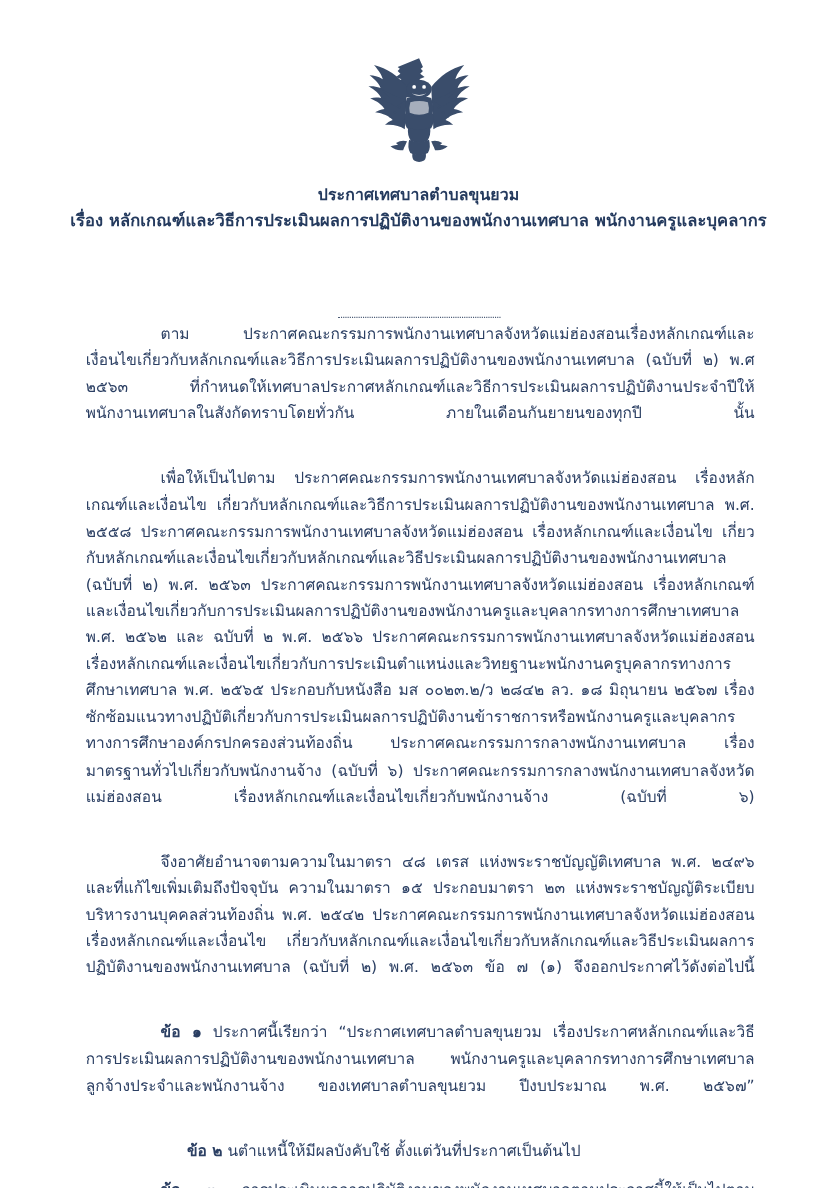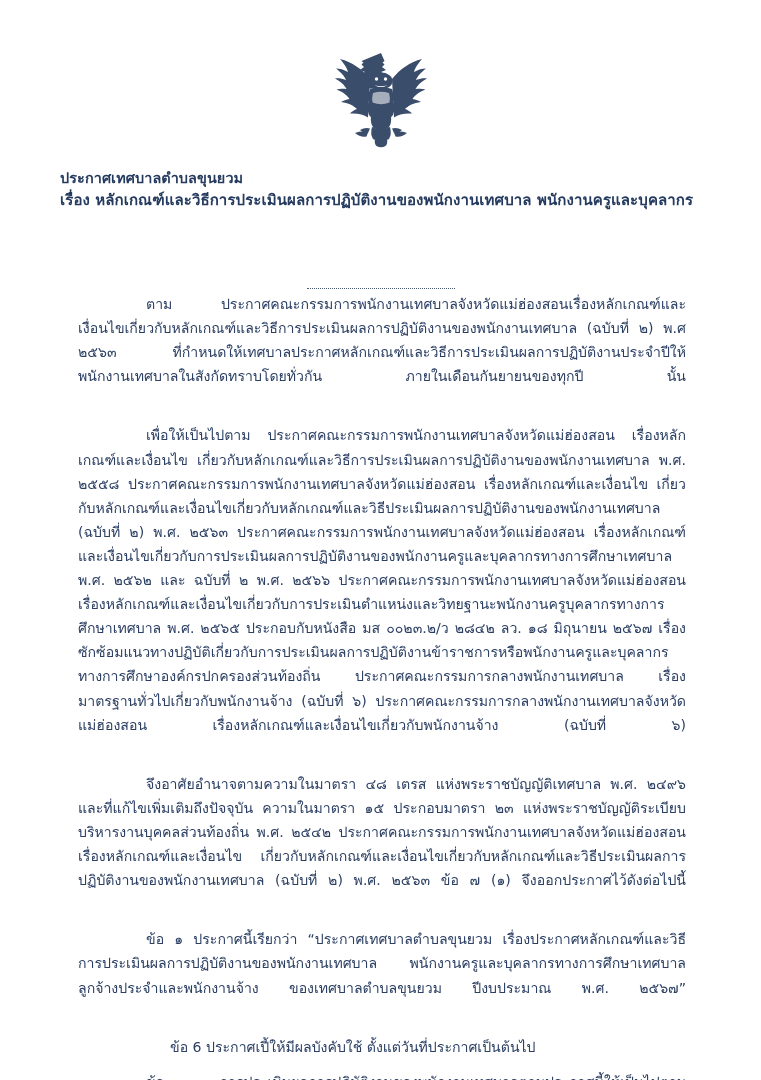--- a/index.html
+++ b/index.html
@@ -36,21 +36,21 @@
     height: 100px;
   }
   .emblem svg { display: block; width: 108px; height: 100px; }
 
   
   .title-block {
     position: absolute;
     top: 168px;
     left: 60px;
     width: 641px;
-    text-align: left;
+    text-align: center;
   }
   .title-line {
     color: #243a5e;
     font-weight: bold;
     font-size: 14.4px;
     line-height: 21.5px;
     letter-spacing: 0.1px;
     white-space: nowrap;
   }
   .title-line.t2 { font-size: 15px; }
@@ -83,21 +83,21 @@
 
   .para {
     margin: 0 0 11px 0;
     text-align: justify;
     text-justify: inter-word;
     text-indent: 68px;
   }
   .para.last-block { margin-bottom: 0; }
 
   .para b, .para .bold {
-    font-weight: normal;
+    font-weight: bold;
   }
 
   
   .para::after {
     content: "";
     display: inline-block;
     width: 100%;
   }
   .para.nojustify {
     text-align: left;
@@ -168,19 +168,19 @@
   <div class="body-text">
 
     <p class="para">ตาม ประกาศคณะกรรมการพนักงานเทศบาลจังหวัดแม่ฮ่องสอนเรื่องหลักเกณฑ์และเงื่อนไขเกี่ยวกับหลักเกณฑ์และวิธีการประเมินผลการปฏิบัติงานของพนักงานเทศบาล (ฉบับที่ ๒) พ.ศ ๒๕๖๓ ที่กำหนดให้เทศบาลประกาศหลักเกณฑ์และวิธีการประเมินผลการปฏิบัติงานประจำปีให้พนักงานเทศบาลในสังกัดทราบโดยทั่วกัน ภายในเดือนกันยายนของทุกปี นั้น</p>
 
     <p class="para">เพื่อให้เป็นไปตาม ประกาศคณะกรรมการพนักงานเทศบาลจังหวัดแม่ฮ่องสอน เรื่องหลักเกณฑ์และเงื่อนไข เกี่ยวกับหลักเกณฑ์และวิธีการประเมินผลการปฏิบัติงานของพนักงานเทศบาล พ.ศ. ๒๕๕๘ ประกาศคณะกรรมการพนักงานเทศบาลจังหวัดแม่ฮ่องสอน เรื่องหลักเกณฑ์และเงื่อนไข เกี่ยวกับหลักเกณฑ์และเงื่อนไขเกี่ยวกับหลักเกณฑ์และวิธีประเมินผลการปฏิบัติงานของพนักงานเทศบาล (ฉบับที่ ๒)      พ.ศ. ๒๕๖๓ ประกาศคณะกรรมการพนักงานเทศบาลจังหวัดแม่ฮ่องสอน เรื่องหลักเกณฑ์และเงื่อนไขเกี่ยวกับการประเมินผลการปฏิบัติงานของพนักงานครูและบุคลากรทางการศึกษาเทศบาล พ.ศ. ๒๕๖๒ และ ฉบับที่ ๒  พ.ศ. ๒๕๖๖ ประกาศคณะกรรมการพนักงานเทศบาลจังหวัดแม่ฮ่องสอน เรื่องหลักเกณฑ์และเงื่อนไขเกี่ยวกับการประเมินตำแหน่งและวิทยฐานะพนักงานครูบุคลากรทางการศึกษาเทศบาล พ.ศ. ๒๕๖๕ ประกอบกับหนังสือ มส ๐๐๒๓.๒/ว ๒๘๔๒ ลว. ๑๘  มิถุนายน ๒๕๖๗ เรื่องซักซ้อมแนวทางปฏิบัติเกี่ยวกับการประเมินผลการปฏิบัติงานข้าราชการหรือพนักงานครูและบุคลากรทางการศึกษาองค์กรปกครองส่วนท้องถิ่น ประกาศคณะกรรมการกลางพนักงานเทศบาล เรื่อง มาตรฐานทั่วไปเกี่ยวกับพนักงานจ้าง (ฉบับที่ ๖) ประกาศคณะกรรมการกลางพนักงานเทศบาลจังหวัดแม่ฮ่องสอน เรื่องหลักเกณฑ์และเงื่อนไขเกี่ยวกับพนักงานจ้าง (ฉบับที่ ๖)</p>
 
     <p class="para">จึงอาศัยอำนาจตามความในมาตรา ๔๘ เตรส แห่งพระราชบัญญัติเทศบาล พ.ศ. ๒๔๙๖ และที่แก้ไขเพิ่มเติมถึงปัจจุบัน  ความในมาตรา ๑๕ ประกอบมาตรา ๒๓ แห่งพระราชบัญญัติระเบียบบริหารงานบุคคลส่วนท้องถิ่น พ.ศ. ๒๕๔๒ ประกาศคณะกรรมการพนักงานเทศบาลจังหวัดแม่ฮ่องสอน เรื่องหลักเกณฑ์และเงื่อนไข เกี่ยวกับหลักเกณฑ์และเงื่อนไขเกี่ยวกับหลักเกณฑ์และวิธีประเมินผลการปฏิบัติงานของพนักงานเทศบาล (ฉบับที่ ๒) พ.ศ. ๒๕๖๓ ข้อ ๗ (๑) จึงออกประกาศไว้ดังต่อไปนี้</p>
 
     <p class="para"><b class="bold">ข้อ ๑</b><span> ประกาศนี้เรียกว่า “ประกาศเทศบาลตำบลขุนยวม เรื่องประกาศหลักเกณฑ์และวิธีการประเมินผลการปฏิบัติงานของพนักงานเทศบาล พนักงานครูและบุคลากรทางการศึกษาเทศบาล ลูกจ้างประจำและพนักงานจ้าง ของเทศบาลตำบลขุนยวม ปีงบประมาณ พ.ศ. ๒๕๖๗”</span></p>
 
-    <p class="para nojustify" style="text-indent: 92px;"><b class="bold">ข้อ 6</b><span> ประกาศเปี้ให้มีผลบังคับใช้ ตั้งแต่วันที่ประกาศเป็นต้นไป</span></p>
+    <p class="para nojustify" style="text-indent: 92px;"><b class="bold">ข้อ ๒</b><span> นตำแหนี้ให้มีผลบังคับใช้ ตั้งแต่วันที่ประกาศเป็นต้นไป</span></p>
 
     <p class="para last-block"><b class="bold">ข้อ ๓</b><span> การประเมินผลการปฏิบัติงานของพนักงานเทศบาลตามประกาศนี้ให้เป็นไปตามประกาศคณะกรรมการพนักงานเทศบาลจังหวัดแม่ฮ่องสอน เรื่องหลักเกณฑ์และเงื่อนไข เกี่ยวกับหลักเกณฑ์และวิธีประเมินผลการปฏิบัติงานของพนักงานเทศบาล ( ฉบับที่ ๒ ) พ.ศ. ๒๕๖๓</span></p>
 
   </div>
 
 </div>
 
 </body></html>

